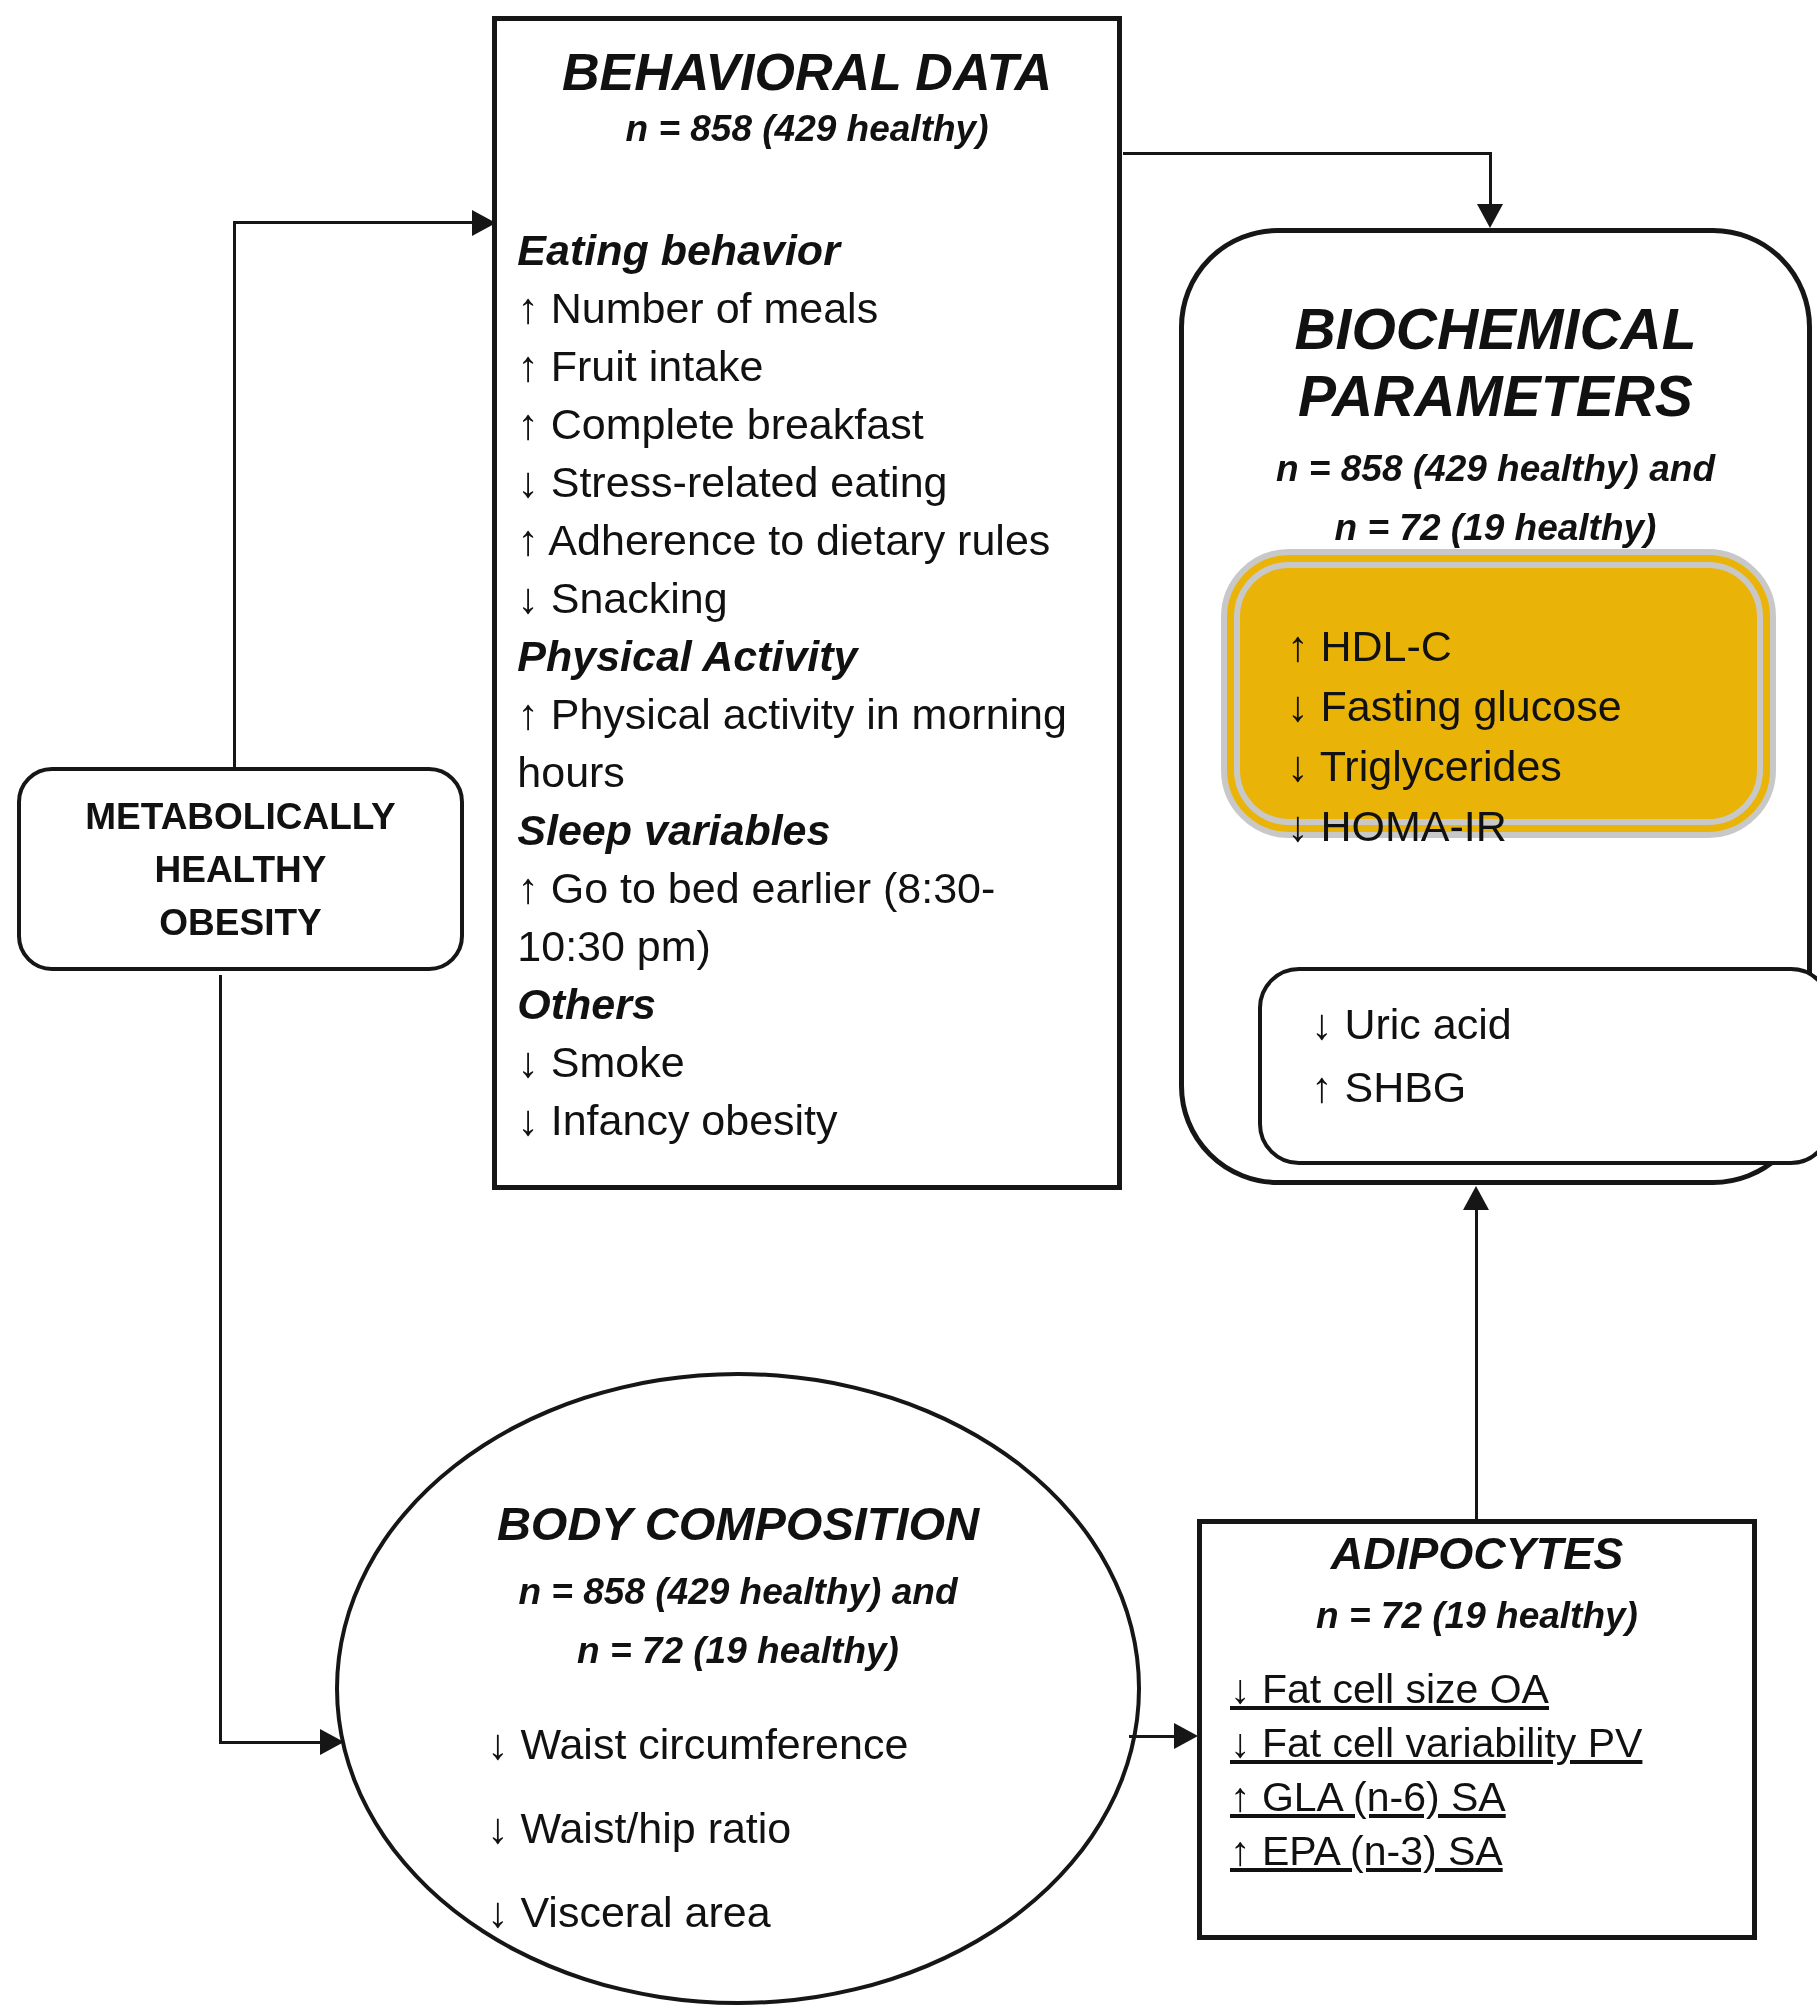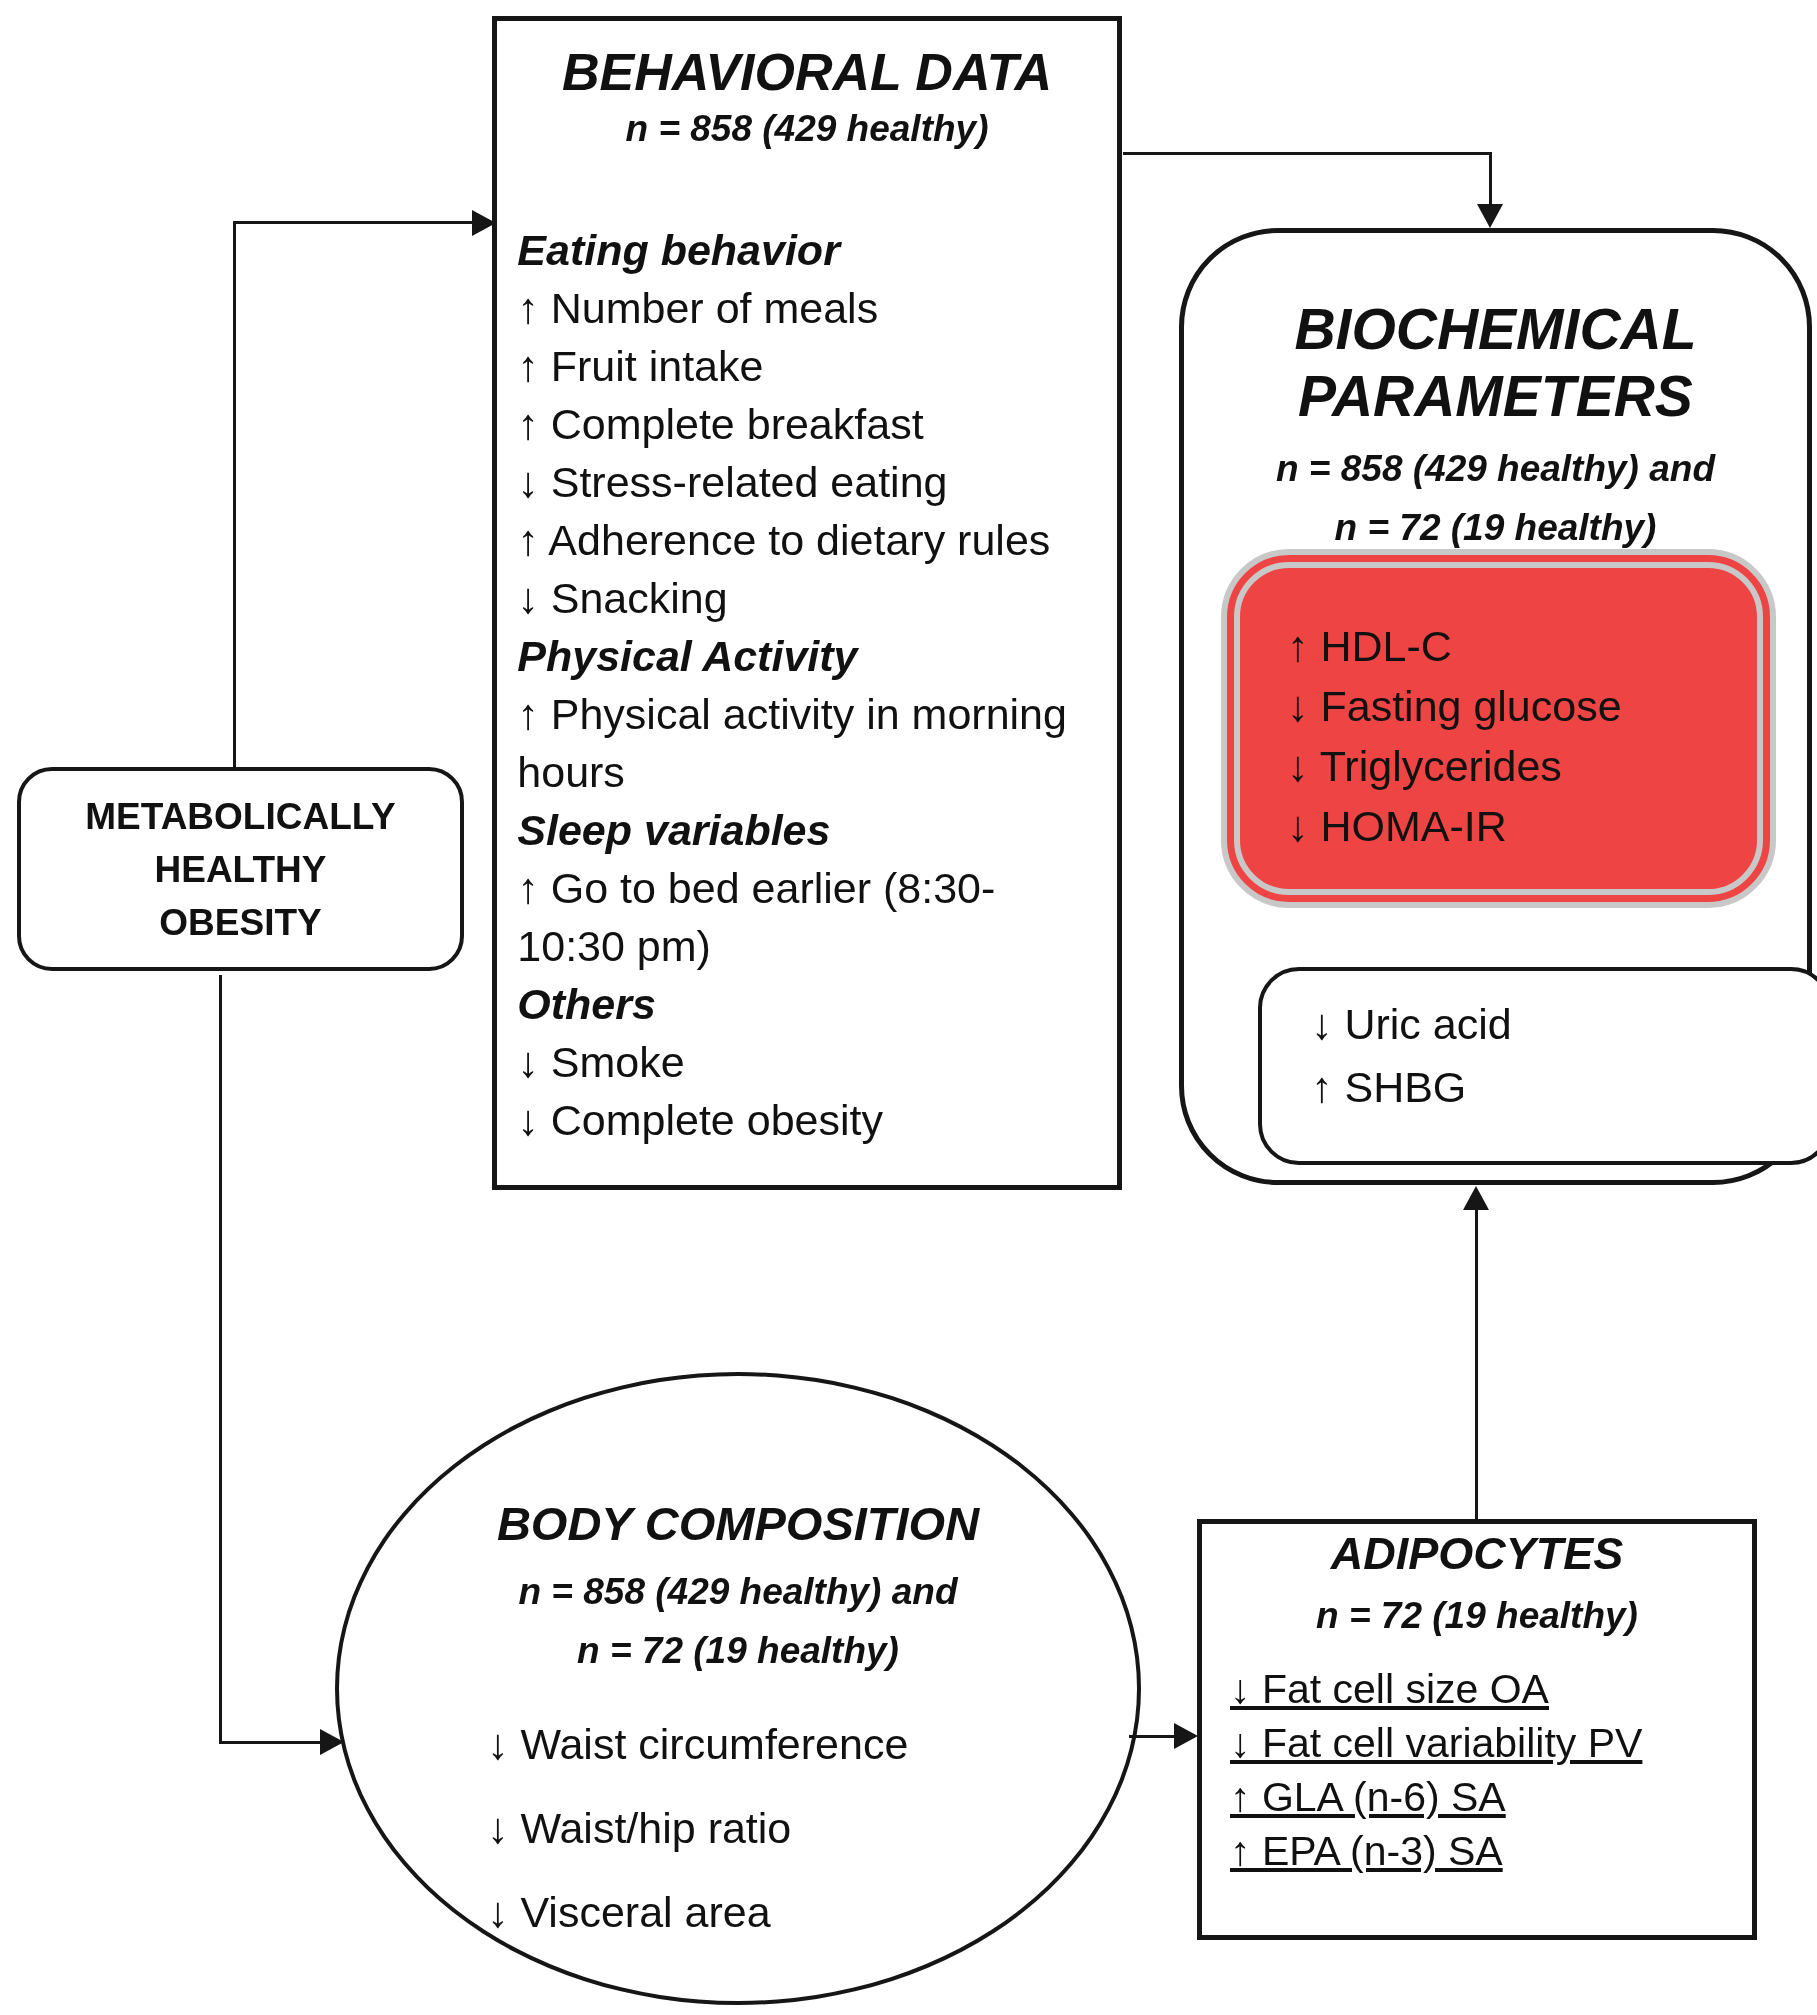--- a/index.html
+++ b/index.html
@@ -26,21 +26,21 @@
   #behavioral-box .title{font-size:52px;line-height:62px;}
   #behavioral-box .subtitle{font-size:37px;line-height:52px;}
   #behavioral-list{margin-top:66px;padding:0 36px 0 20.3px;}
   
   #mho-box{left:17px;top:767px;width:447px;height:204px;display:flex;align-items:center;justify-content:center;}
   #mho-box .title{font-style:normal;font-size:37px;line-height:53px;}
   
   #biochem-box{left:1179px;top:228px;width:633px;height:957px;padding-top:63px;}
   #biochem-box .title{font-size:57px;line-height:67px;}
   #biochem-box .subtitle{font-size:37px;line-height:59px;margin-top:9px;}
-  #hdl-panel{position:absolute;left:1221px;top:549px;width:555px;height:359px;border:6.2px solid #c8c8c8;border-radius:68px;background:#ef4444;}
+  #hdl-panel{position:absolute;left:1221px;top:549px;width:555px;height:289px;border:6.2px solid #c8c8c8;border-radius:68px;background:#eab308;}
   #hdl-panel-inner{position:absolute;left:6.8px;top:6.8px;right:6.8px;bottom:6.8px;border:6.2px solid #c8c8c8;border-radius:55px;}
   #hdl-items{position:absolute;left:60px;top:61px;font-size:43px;line-height:60px;white-space:nowrap;}
   #uric-panel{position:absolute;left:1258px;top:967px;width:574px;height:198px;border:4.5px solid #161616;border-radius:41px;background:#fff;}
   #uric-items{position:absolute;left:49px;top:21.5px;font-size:43px;line-height:63px;white-space:nowrap;}
   
   #body-ellipse{left:335px;top:1372px;width:806px;height:633px;}
   #body-ellipse .title{position:absolute;left:0;right:0;top:120px;font-size:47px;}
   #body-ellipse .subtitle{position:absolute;left:0;right:0;top:186px;font-size:37px;line-height:59px;}
   #body-items{position:absolute;left:148px;top:326px;font-size:43px;line-height:84px;white-space:nowrap;}
   
@@ -70,21 +70,21 @@
       <div>↑ Complete breakfast</div>
       <div>↓ Stress-related eating</div>
       <div>↑ Adherence to dietary rules</div>
       <div>↓ Snacking</div>
       <div class="hdr">Physical Activity</div>
       <div>↑ Physical activity in morning hours</div>
       <div class="hdr">Sleep variables</div>
       <div>↑ Go to bed earlier (8:30-10:30 pm)</div>
       <div class="hdr">Others</div>
       <div>↓ Smoke</div>
-      <div>↓ Complete obesity</div>
+      <div>↓ Infancy obesity</div>
     </div>
   </div>
 
   <div class="node round" id="mho-box">
     <div class="title">
       <div>METABOLICALLY</div>
       <div>HEALTHY</div>
       <div>OBESITY</div>
     </div>
   </div>

